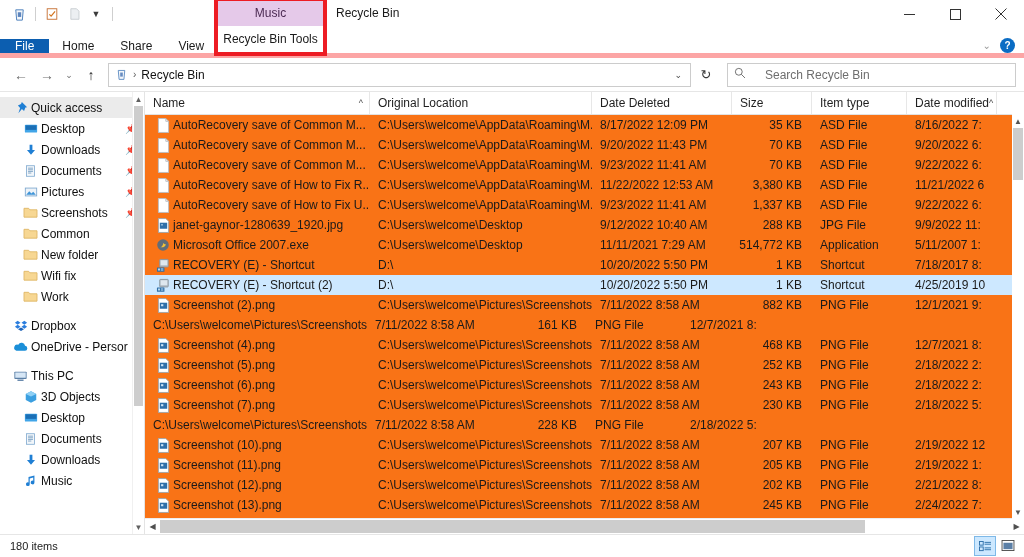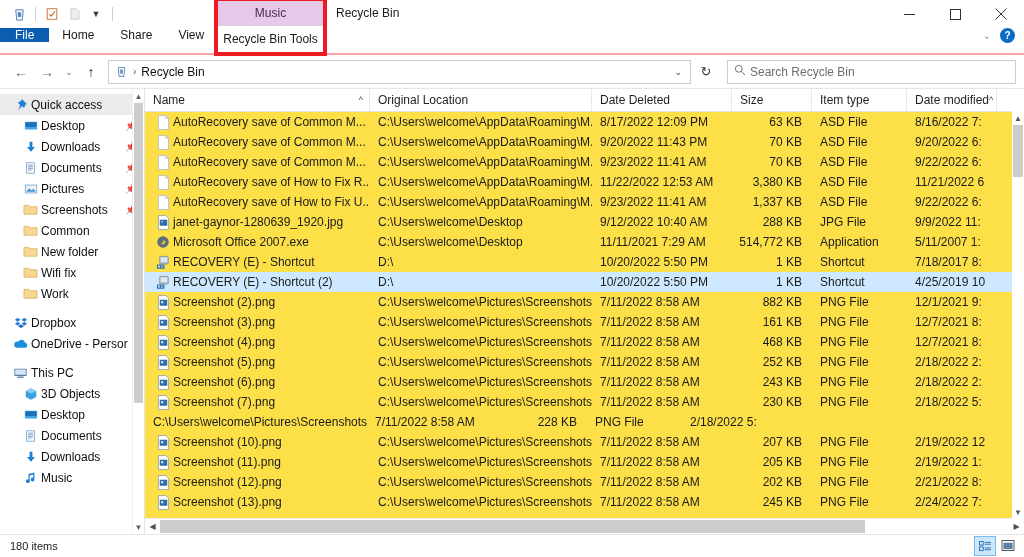--- a/index.html
+++ b/index.html
@@ -16,21 +16,21 @@
   .qat{display:flex;align-items:center;padding-left:8px;gap:0px;}
   .qat-ico{width:22px;height:22px;display:flex;align-items:center;justify-content:center;}
   .qat-sep{width:1px;height:14px;background:#cfcfcf;margin:0 5px;}
   .chev-sm{font-size:9px;color:#3b3b3b;line-height:1;}
   .title-text{position:absolute;left:336px;top:6px;font-size:12px;color:#1a1a1a;}
   .wincontrols{margin-left:auto;display:flex;height:28px;}
   .wb{width:46px;height:28px;display:flex;align-items:center;justify-content:center;color:#222;}
   .wb svg{display:block;}
 
   
-  .ribbonbar{height:25px;display:flex;align-items:flex-start;background:#fff;border-bottom:2px solid #fca5a5;position:relative;flex:0 0 25px;}
+  .ribbonbar{height:25px;display:flex;align-items:flex-end;background:#fff;border-bottom:5px solid #fca5a5;position:relative;flex:0 0 25px;}
   .tab{padding:0 13px;display:flex;align-items:center;font-size:12px;color:#1a1a1a;}
   .tab.file{background:#0c5eb0;color:#fff;font-weight:400;padding:0 15px;}
   .ribbon-right{margin-left:auto;display:flex;align-items:center;gap:9px;padding-right:9px;}
   .collapse-chev{color:#9a9a9a;font-size:10px;}
   .help{width:15px;height:15px;border-radius:50%;background:#0a6cc4;color:#fff;font-size:10px;
         display:flex;align-items:center;justify-content:center;font-weight:bold;}
 
   
   .ctx-wrap{position:absolute;left:218px;top:0px;width:105px;height:53px;z-index:5;}
   .ctx-manage{height:26px;background:#e5c9e9;display:flex;align-items:center;justify-content:center;
@@ -47,21 +47,21 @@
   .navbtn.small{width:18px;font-size:9px;}
   .addr{flex:0 0 575px;height:22px;border:1px solid #cccccc;background:#fff;display:flex;align-items:center;
         padding:0 2px 0 4px;margin-left:4px;}
   .addr-ico{width:17px;display:flex;align-items:center;justify-content:center;}
   .addr-sep{color:#5a5a5a;margin:0 5px 0 3px;font-size:10px;}
   .addr-crumb{font-size:12px;color:#111;}
   .addr-chev{margin-left:auto;color:#4a4a4a;font-size:9px;padding-right:6px;}
   .refresh{width:28px;height:22px;display:flex;align-items:center;justify-content:center;color:#3a3a3a;font-size:13px;
            border:1px solid transparent;}
   .search{flex:1;height:22px;border:1px solid #cccccc;background:#fff;display:flex;align-items:center;
-          padding:0 6px;margin-left:6px;gap:4px;}
+          padding:0 6px;margin-left:6px;gap:19px;}
   .search-ph{font-size:12px;color:#6e6e6e;}
 
   
   .content{flex:1;display:flex;min-height:0;border-top:1px solid #e6e6e6;}
 
   
   .sidebar{width:144px;flex:0 0 144px;background:#fff;overflow:hidden;position:relative;padding-top:5px;}
   .navitem{height:21px;display:flex;align-items:center;font-size:12px;color:#0f0f0f;padding-left:10px;white-space:nowrap;}
   .navitem.sel{background:#ebebeb;}
   .navitem .ico{width:21px;display:flex;align-items:center;justify-content:center;flex:0 0 21px;}
@@ -71,21 +71,21 @@
   .navgap{height:8px;}
   .sb-track{position:absolute;right:0;top:0;width:11px;height:100%;background:#fff;border-left:1px solid #f0f0f0;}
   .sb-thumb{position:absolute;right:1px;top:14px;width:9px;height:300px;background:#cdcdcd;}
   .sb-arrow{position:absolute;right:0;width:11px;height:14px;display:flex;align-items:center;justify-content:center;
             font-size:8px;color:#606060;}
 
   
   .vdiv{width:1px;background:#e4e4e4;flex:0 0 1px;}
 
   
-  .listwrap{flex:1;display:flex;flex-direction:column;min-width:0;position:relative;background:#fde047;}
+  .listwrap{flex:1;display:flex;flex-direction:column;min-width:0;position:relative;background:#f97316;}
   .headrow{height:22px;display:flex;align-items:center;background:#fff;border-bottom:1px solid #e2e2e2;flex:0 0 22px;
            font-size:12px;color:#1f1f1f;}
   .hcell{padding-left:8px;box-sizing:border-box;border-right:1px solid #e7e7e7;height:22px;display:flex;align-items:center;
          overflow:hidden;white-space:nowrap;}
   .sortcaret{margin-left:auto;padding-right:6px;font-size:9px;color:#4b4b4b;}
 
   .rows{flex:1;overflow:hidden;position:relative;}
   .row{height:20px;display:flex;align-items:center;font-size:12px;color:#1a1a1a;white-space:nowrap;}
   .row.sel{background:#cde8ff;}
   .c-name{display:flex;align-items:center;overflow:hidden;padding-left:8px;box-sizing:border-box;}
@@ -412,21 +412,21 @@
               <span class="fi">
                 <svg width="13" height="15" viewBox="0 0 14 16">
                   <path d="M1.5 0.5h8l3 3v12h-11z" fill="#fff" stroke="#b9bdc2"></path>
                   <path d="M9.5 0.5v3h3" fill="none" stroke="#b9bdc2"></path>
                 </svg>
               </span>
               <span>AutoRecovery save of Common M...</span>
             </div>
             <div class="c" style="width:222px;flex:0 0 222px">C:\Users\welcome\AppData\Roaming\M...</div>
             <div class="c" style="width:140px;flex:0 0 140px">8/17/2022 12:09 PM</div>
-            <div class="c num" style="width:80px;flex:0 0 80px">63 KB</div>
+            <div class="c num" style="width:80px;flex:0 0 80px">35 KB</div>
             <div class="c" style="width:95px;flex:0 0 95px">ASD File</div>
             <div class="c" style="width:90px;flex:0 0 90px">8/16/2022 7:</div>
           </div>
           <div class="row">
             <div class="c-name" style="width:225px;flex:0 0 225px">
               <span class="fi">
                 <svg width="13" height="15" viewBox="0 0 14 16">
                   <path d="M1.5 0.5h8l3 3v12h-11z" fill="#fff" stroke="#b9bdc2"></path>
                   <path d="M9.5 0.5v3h3" fill="none" stroke="#b9bdc2"></path>
                 </svg>
@@ -569,30 +569,20 @@
               </span>
               <span>Screenshot (2).png</span>
             </div>
             <div class="c" style="width:222px;flex:0 0 222px">C:\Users\welcome\Pictures\Screenshots</div>
             <div class="c" style="width:140px;flex:0 0 140px">7/11/2022 8:58 AM</div>
             <div class="c num" style="width:80px;flex:0 0 80px">882 KB</div>
             <div class="c" style="width:95px;flex:0 0 95px">PNG File</div>
             <div class="c" style="width:90px;flex:0 0 90px">12/1/2021 9:</div>
           </div>
           <div class="row">
-            <div class="c-name" style="width:225px;flex:0 0 225px">
-              <span class="fi">
-                <svg width="13" height="15" viewBox="0 0 14 16">
-                  <path d="M1.5 0.5h8l3 3v12h-11z" fill="#fff" stroke="#9fa4a9"></path>
-                  <rect x="3" y="5" width="8" height="6.5" fill="#2f6fa8"></rect>
-                  <rect x="4.4" y="6.6" width="2.4" height="2.2" fill="#cfe6f8"></rect>
-                </svg>
-              </span>
-              <span>Screenshot (3).png</span>
-            </div>
             <div class="c" style="width:222px;flex:0 0 222px">C:\Users\welcome\Pictures\Screenshots</div>
             <div class="c" style="width:140px;flex:0 0 140px">7/11/2022 8:58 AM</div>
             <div class="c num" style="width:80px;flex:0 0 80px">161 KB</div>
             <div class="c" style="width:95px;flex:0 0 95px">PNG File</div>
             <div class="c" style="width:90px;flex:0 0 90px">12/7/2021 8:</div>
           </div>
           <div class="row">
             <div class="c-name" style="width:225px;flex:0 0 225px">
               <span class="fi">
                 <svg width="13" height="15" viewBox="0 0 14 16">

